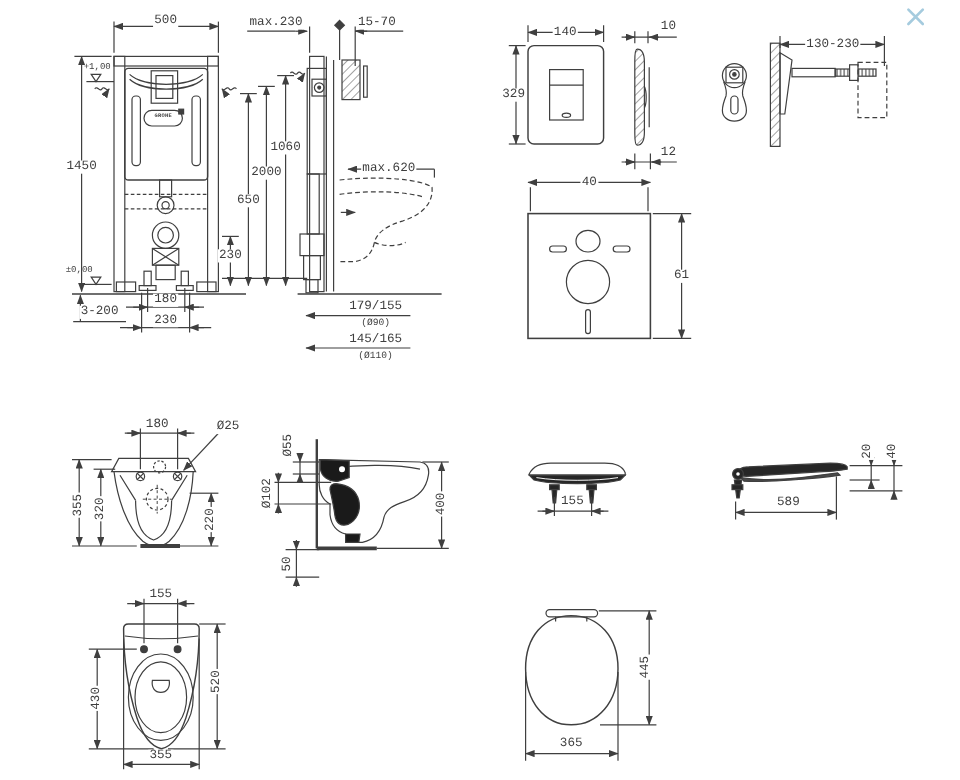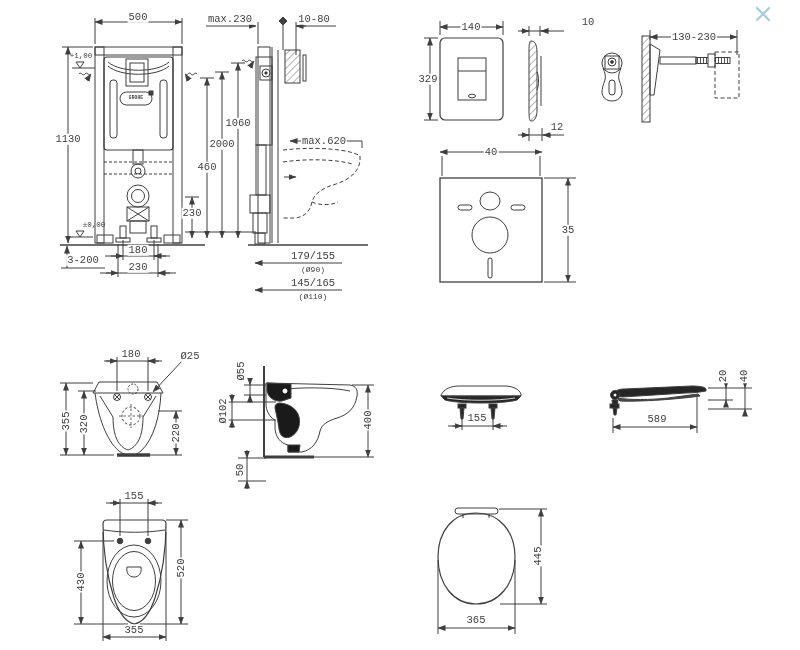--- a/index.html
+++ b/index.html
@@ -337,48 +337,48 @@
     <line x1="499" y1="509" x2="547" y2="509"></line>
         <line x1="500" y1="604" x2="547" y2="604"></line>
     <line x1="541" y1="509" x2="541" y2="604" marker-start="url(#ar)" marker-end="url(#ar)"></line>
     <line x1="438" y1="560" x2="438" y2="634"></line>
         <line x1="515" y1="560" x2="515" y2="634"></line>
     <line x1="438" y1="628" x2="515" y2="628" marker-start="url(#ar)" marker-end="url(#ar)"></line>
   </g>
 </svg>
 
 <span class="d" style="left:138px;top:17px">500</span>
-<span class="d" style="left:68px;top:139px">1130</span>
+<span class="d" style="left:68px;top:139px">1450</span>
 <span class="d tiny" style="left:81px;top:57px">+1,00</span>
-<span class="d tiny" style="left:94px;top:226px">±0,00</span>
+<span class="d tiny" style="left:66px;top:226px">±0,00</span>
 <span class="d" style="left:230px;top:19px">max.230</span>
-<span class="d" style="left:314px;top:19px">10-80</span>
+<span class="d" style="left:314px;top:19px">15-70</span>
 <span class="d" style="left:238px;top:123px">1060</span>
 <span class="d" style="left:222px;top:144px">2000</span>
-<span class="d" style="left:207px;top:167px">460</span>
+<span class="d" style="left:207px;top:167px">650</span>
 <span class="d" style="left:192px;top:213px">230</span>
 <span class="d" style="left:324px;top:141px">max.620</span>
 <span class="d" style="left:83px;top:260px">3-200</span>
 <span class="d" style="left:138px;top:250px">180</span>
 <span class="d" style="left:138px;top:267px">230</span>
 <span class="d" style="left:313px;top:256px">179/155</span>
 <span class="d sm" style="left:313px;top:270px">(Ø90)</span>
 <span class="d" style="left:313px;top:283px">145/165</span>
 <span class="d sm" style="left:313px;top:297px">(Ø110)</span>
 <span class="d logo" style="left:136px;top:98px">GROHE</span>
 
 <span class="d" style="left:471px;top:27px">140</span>
 <span class="d" style="left:428px;top:79px">329</span>
-<span class="d" style="left:588px;top:22px">10</span>
+<span class="d" style="left:557px;top:22px">10</span>
 <span class="d" style="left:557px;top:127px">12</span>
 
 <span class="d" style="left:694px;top:37px">130-230</span>
 
 <span class="d" style="left:491px;top:152px">40</span>
-<span class="d" style="left:568px;top:230px">35</span>
+<span class="d" style="left:568px;top:230px">61</span>
 
 <span class="d" style="left:131px;top:354px">180</span>
 <span class="d" style="left:190px;top:356px">Ø25</span>
 <span class="dv" style="left:66px;top:421px">355</span>
 <span class="dv" style="left:84px;top:424px">320</span>
 <span class="dv" style="left:176px;top:433px">220</span>
 
 <span class="dv" style="left:241px;top:371px">Ø55</span>
 <span class="dv" style="left:223px;top:411px">Ø102</span>
 <span class="dv" style="left:368px;top:420px">400</span>

